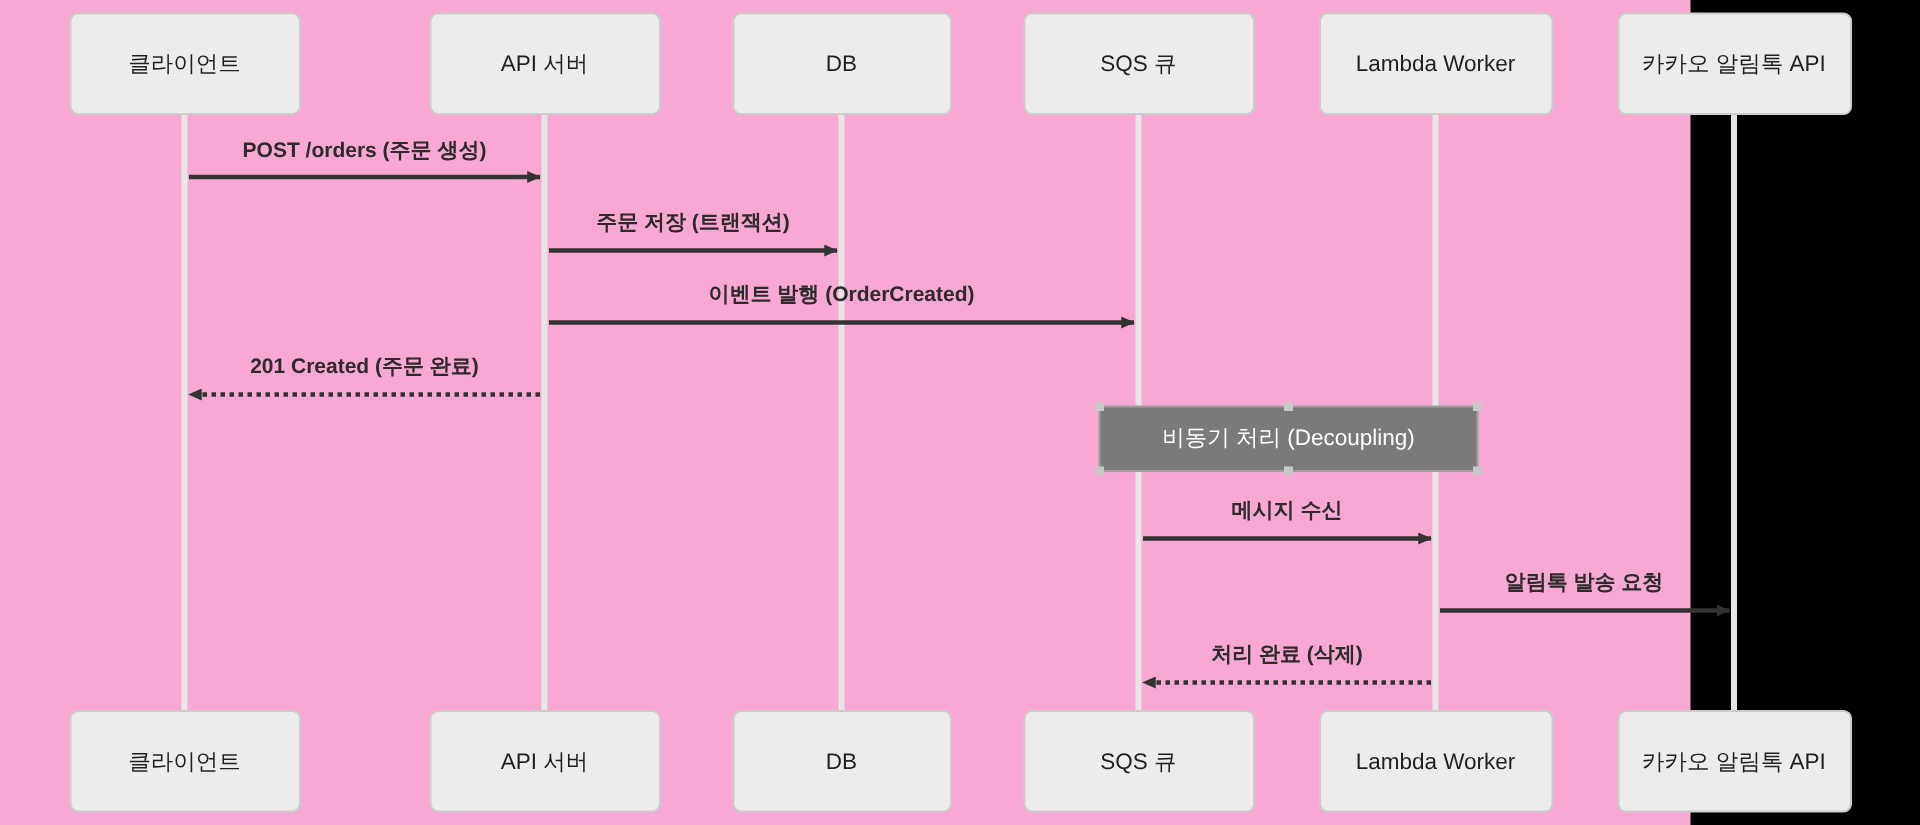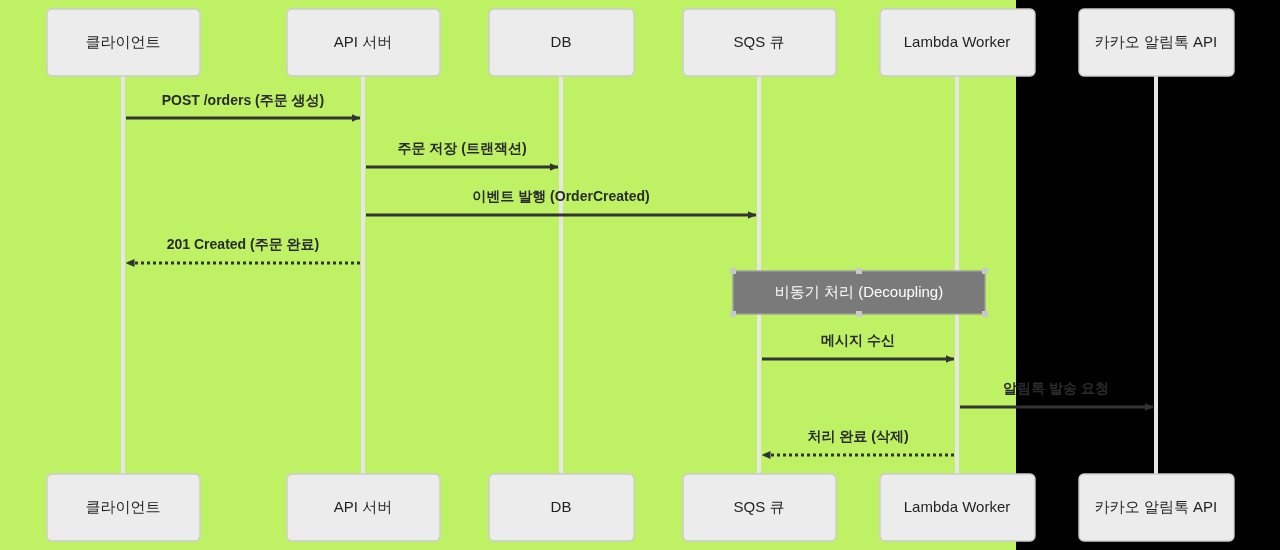--- a/index.html
+++ b/index.html
@@ -9,23 +9,23 @@
     background: #000000;
   }
   body {
     width: 1280px;
     height: 550px;
     overflow: hidden;
     font-family: "Liberation Sans", "DejaVu Sans", sans-serif;
   }
   #diagram-root {
     position: relative;
-    width: 1016px;
+    width: 1127px;
     height: 550px;
-    background: #bef264;
+    background: #f9a8d4;
     text-decoration: underline;
   }
   svg#seq-svg {
     position: absolute;
     left: 0;
     top: 0;
     width: 1280px;
     height: 550px;
     display: block;
   }

